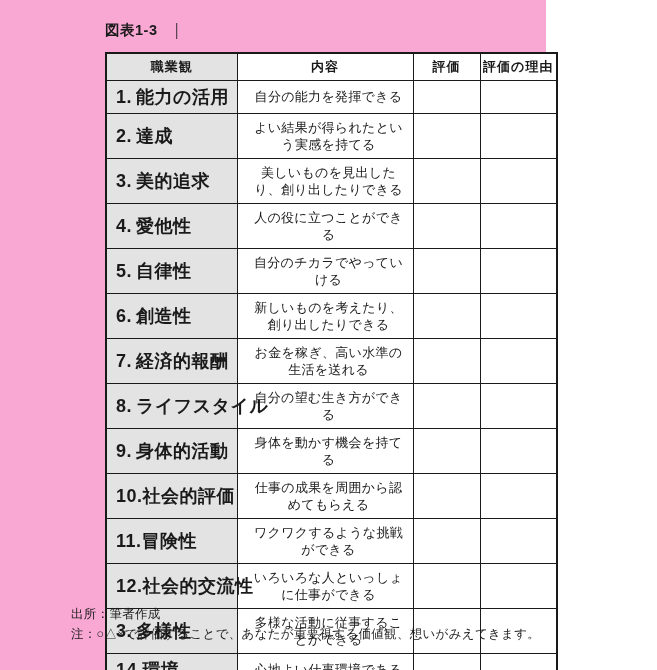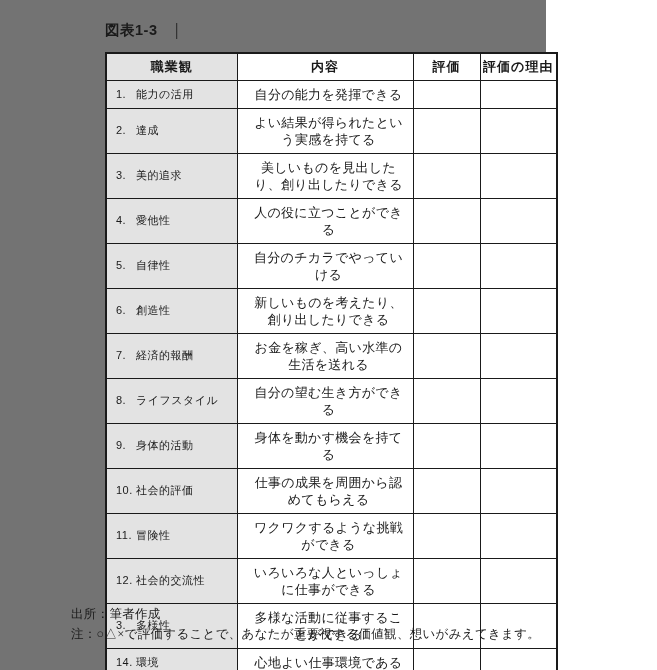--- a/index.html
+++ b/index.html
@@ -12,21 +12,21 @@
     height: 670px;
     font-family: "Liberation Sans", sans-serif;
     color: #1a1a1a;
     position: relative;
     overflow: hidden;
   }
   .page {
     position: relative;
     width: 546px;
     height: 670px;
-    background: #737373;
+    background: #f9a8d4;
   }
   .figure-title {
     position: absolute;
     left: 105px;
     top: 21px;
     display: flex;
     align-items: center;
     font-weight: bold;
     font-size: 14.5px;
     letter-spacing: 0.5px;
@@ -58,22 +58,22 @@
     font-weight: bold;
     height: 27px;
     padding: 2px 2px;
     letter-spacing: 1px;
   }
   .values-table thead th.shaded {
     background: #e3e3e3;
   }
   .values-table td.cell-name {
     background: #e3e3e3;
-    font-weight: normal;
-    font-size: 11px;
+    font-weight: bold;
+    font-size: 18px;
     padding: 4px 4px 4px 9px;
     letter-spacing: 0.5px;
     white-space: nowrap;
   }
   .values-table td.cell-name .row-no {
     display: inline-block;
     min-width: 20px;
   }
   .values-table td.cell-content {
     font-size: 13px;

